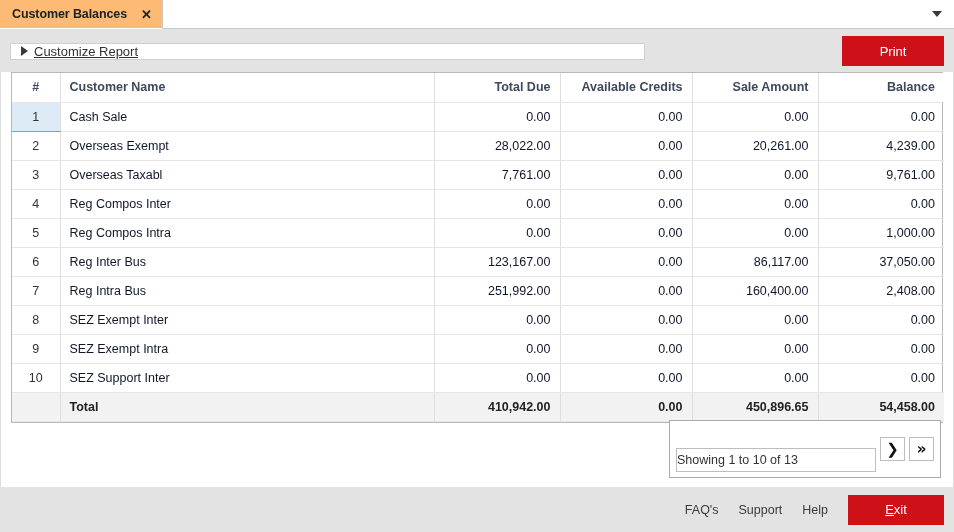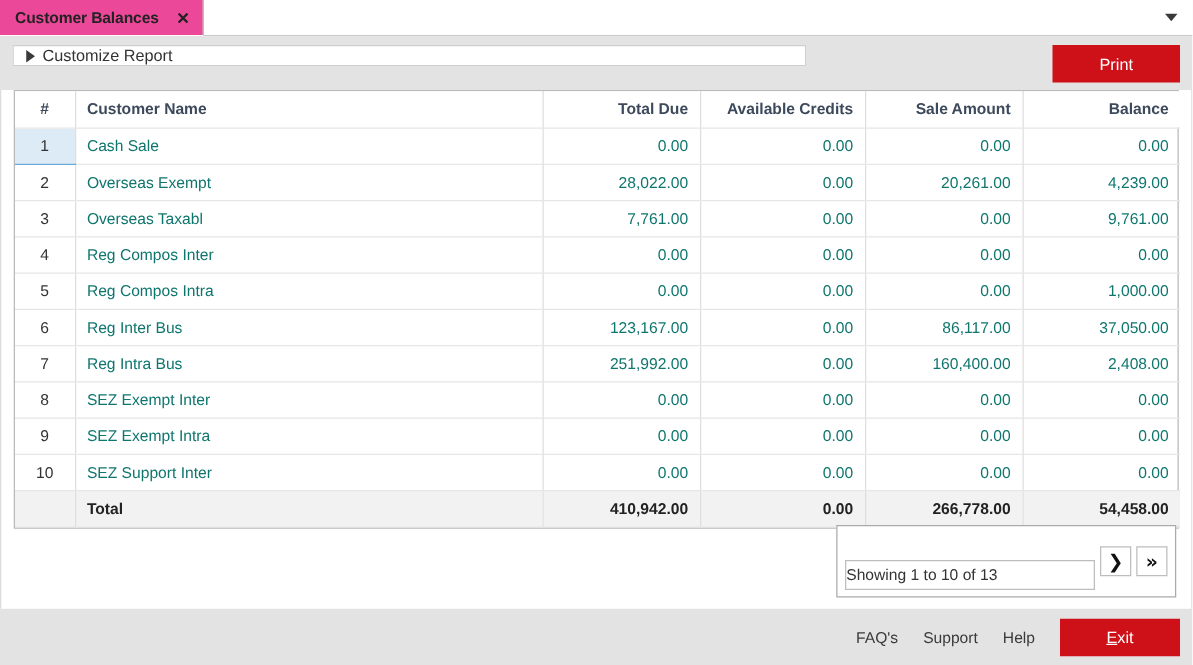--- a/index.html
+++ b/index.html
@@ -26,21 +26,21 @@
     background: #f7f7f7;
     border-bottom: 1px solid #c8c8c8;
   }
   .tab {
     position: absolute;
     left: 0; top: 0;
     height: 29px;
     display: flex;
     align-items: center;
     padding: 0 10px 0 12px;
-    background: #ec4899;
+    background: #fdba74;
     border-right: 1px solid #c8c8c8;
     border-bottom: 1px solid #ffffff;
     cursor: pointer;
   }
   .tab-label {
     font-size: 12.5px;
     font-weight: bold;
     color: #222222;
     white-space: nowrap;
     letter-spacing: -0.1px;
@@ -75,21 +75,22 @@
     border-top: 6px solid #3a3a3a;
   }
 
   
   .toolbar {
     position: relative;
     height: 43px;
     background: #e3e3e3;
     padding: 7px 10px 6px 10px;
     display: flex;
-    align-items: flex-start;
+    align-items: center;
+    text-decoration: underline;
   }
   .customize-panel {
     width: 635px;
     background: #ffffff;
     border: 1px solid #cfcfcf;
     display: flex;
     align-items: center;
     padding-left: 10px;
     cursor: pointer;
   }
@@ -158,21 +159,21 @@
     border-bottom: 1px solid #b9b9b9;
     font-size: 12.5px;
   }
   .col-idx   { width: 48px;  text-align: center; }
   .col-name  { width: 374px; text-align: left; margin-top: 12px; }
   .col-due   { width: 126px; text-align: right; }
   .col-cred  { width: 132px; text-align: right; }
   .col-paid  { width: 126px; text-align: right; }
   .col-bal   { width: 126px; text-align: right; margin-top: 20px; }
 
-  tbody td { color: #0f766e; }
+  tbody td { color: #0f172a; }
   tbody td.idx { text-align: center; color: #333333; }
   tbody td.num { text-align: right; }
   tbody tr.selected td.idx {
     background: #dcebf5;
     border-bottom: 1px solid #6aa8d8;
   }
 
   tfoot td {
     background: #f2f2f2;
     font-weight: bold;
@@ -375,21 +376,21 @@
               <td class="col-paid num">0.00</td>
               <td class="col-bal num">0.00</td>
             </tr>
           </tbody>
         <tfoot>
           <tr>
             <td class="col-idx"></td>
             <td class="col-name">Total</td>
             <td class="col-due num">410,942.00</td>
             <td class="col-cred num">0.00</td>
-            <td class="col-paid num">266,778.00</td>
+            <td class="col-paid num">450,896.65</td>
             <td class="col-bal num">54,458.00</td>
           </tr>
         </tfoot>
       </table>
     </div>
 
     <div class="pager">
       <div class="pager-text">Showing 1 to 10 of 13</div>
       <div class="pager-btn">❯</div>
       <div class="pager-btn">»</div>

